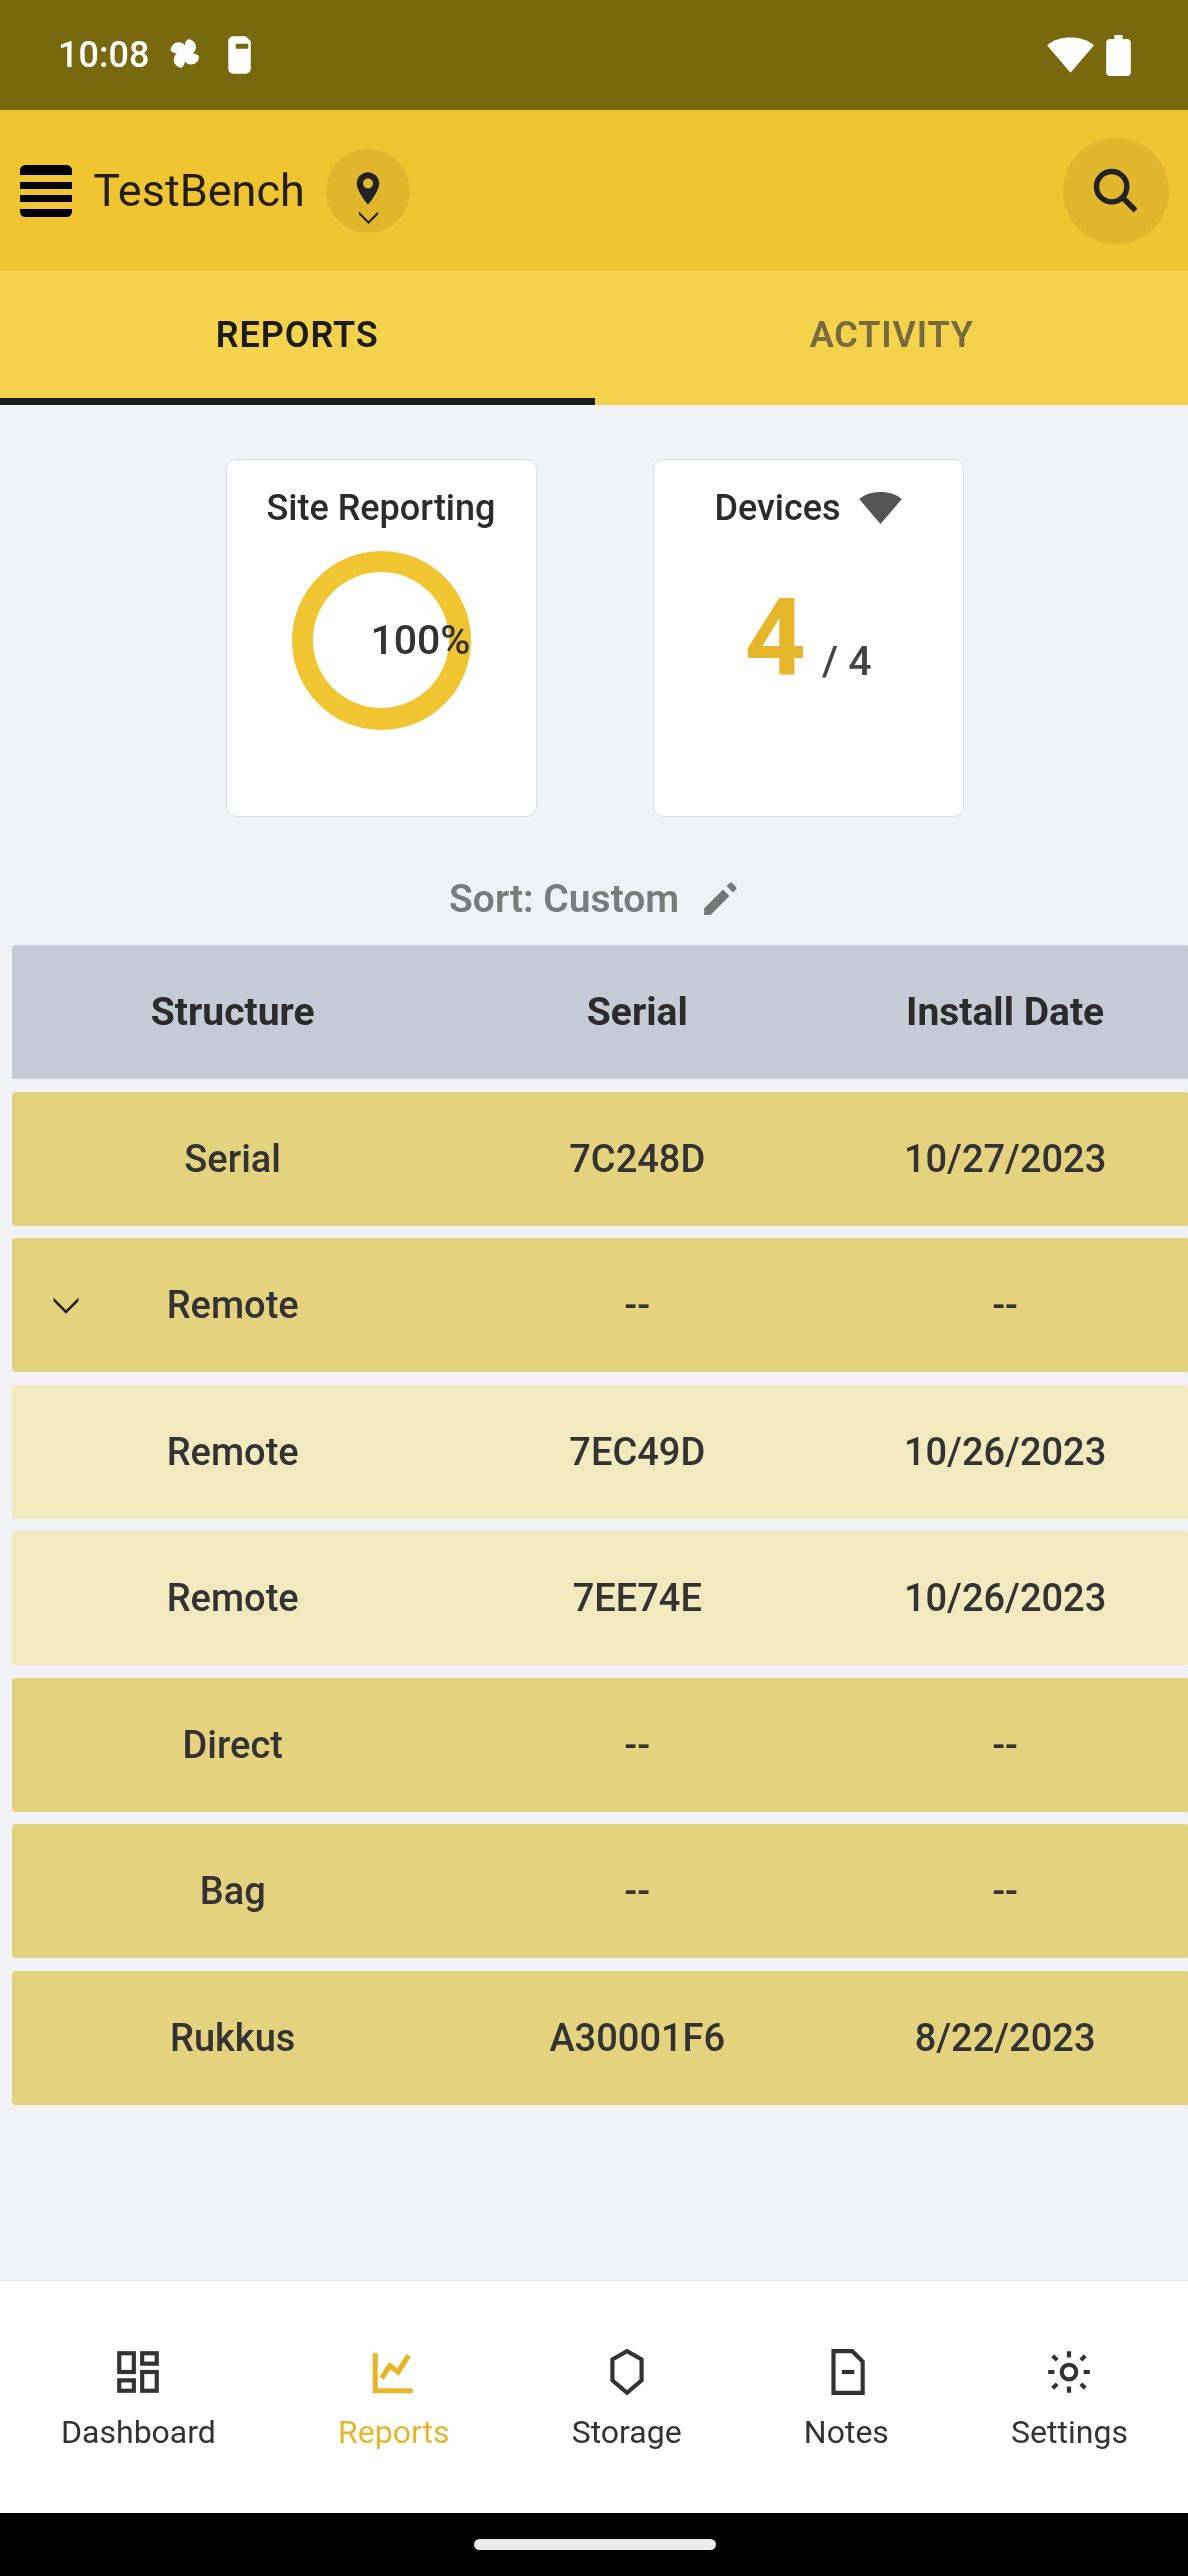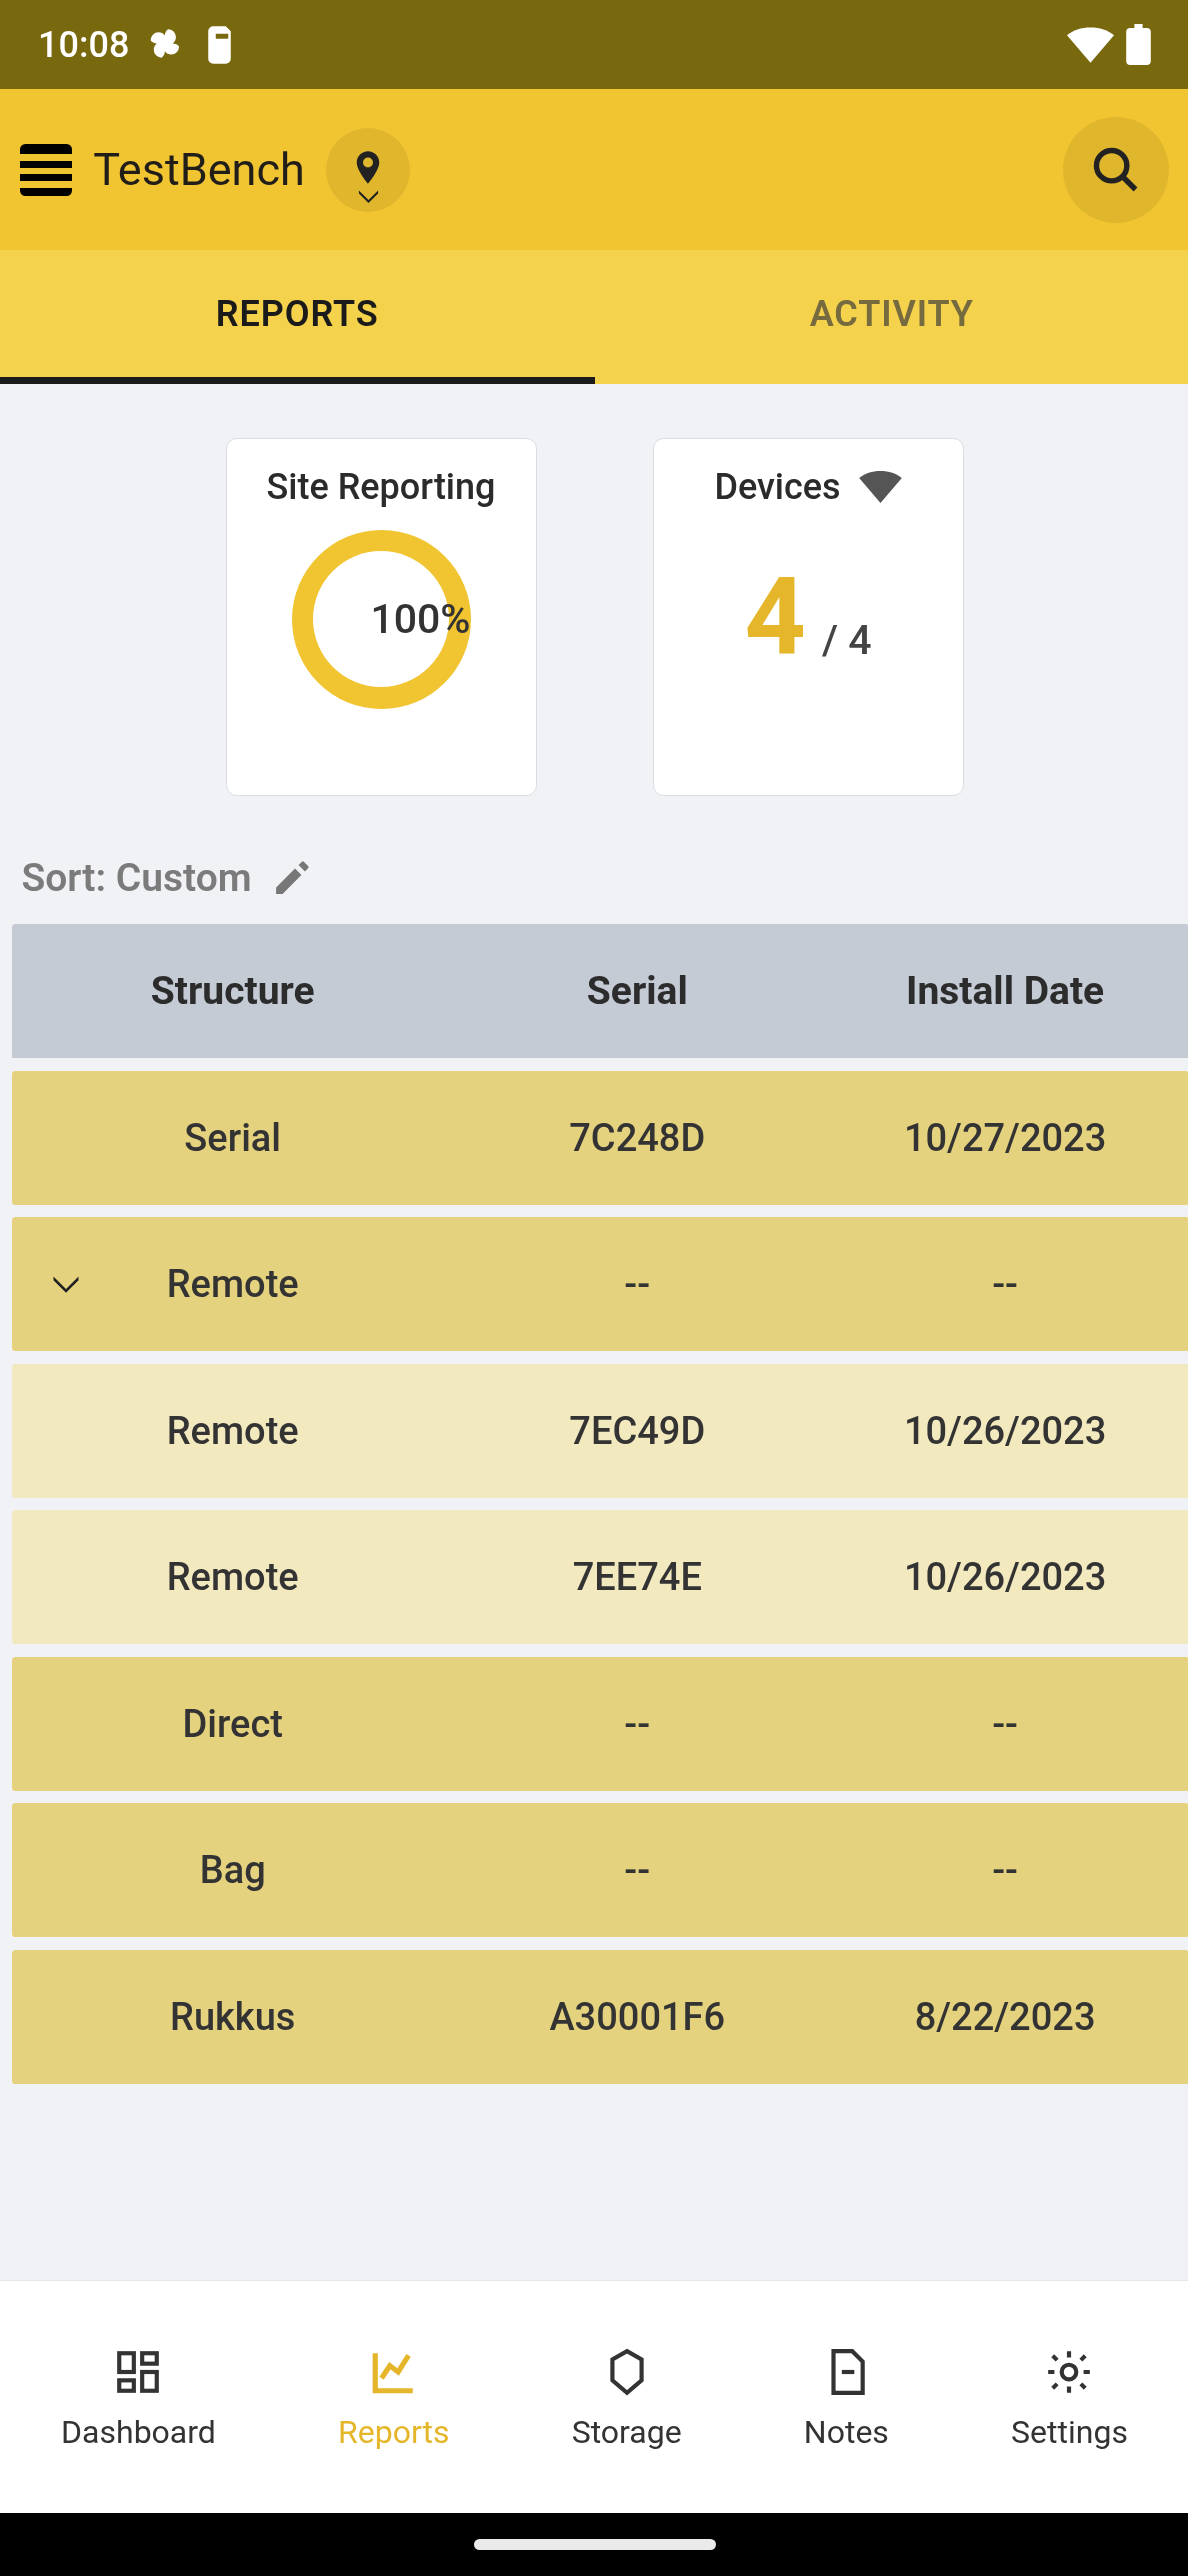--- a/index.html
+++ b/index.html
@@ -1,19 +1,19 @@
 <!DOCTYPE html>
 <html style="font-size:14.3px"><head>
 <meta charset="utf-8">
 <style>
   *{box-sizing:border-box;margin:0;padding:0;font-family:Roboto,Arial,Helvetica,sans-serif}
   html,body{width:1189px;height:2576px;background:#000;overflow:hidden}
   .screen{width:1189px;height:2576px;display:flex;flex-direction:column;color:#211e1a}
   
-  .statusbar{height:89px;background:#78680e;display:flex;align-items:center;justify-content:space-between;padding:0 38px;color:#fff;font-size:36px;font-weight:500}
+  .statusbar{height:110px;background:#78680e;display:flex;align-items:center;justify-content:space-between;padding:0 58px;color:#fff;font-size:36px;font-weight:500}
   .status-left{display:flex;align-items:center;gap:19.7px}
   .status-right{display:flex;align-items:center;gap:12.5px}
   
   .app-header{height:161px;background:#f1c431;display:flex;align-items:center;padding:0 19.7px;gap:21.5px}
   .app-logo{width:52px;height:52px;border-radius:5.4px;background:linear-gradient(#000 0 20%,#f1c431 20% 32%,#000 32% 46%,#f1c431 46% 58%,#000 58% 72%,#f1c431 72% 84%,#000 84% 100%)}
   .app-title{font-size:45px;font-weight:400;color:#211e1a;flex:0 0 auto}
   .loc-btn{width:84px;height:84px;border-radius:50%;background:rgba(0,0,0,.07);display:flex;align-items:center;justify-content:center;position:relative}
   .spacer{flex:1}
   .search-btn{width:106px;height:106px;border-radius:50%;background:rgba(0,0,0,.07);display:flex;align-items:center;justify-content:center}
   
@@ -26,21 +26,21 @@
   .cards{display:flex;justify-content:center;gap:116px;padding:54px 17px 36px}
   .card{width:311px;height:358px;background:#fff;border:1.8px solid #d9dde3;border-radius:10.7px;display:flex;flex-direction:column;align-items:center;padding:27px 14.3px}
   .card-title{font-size:36px;font-weight:500;color:#2b2b2b;display:flex;align-items:center;gap:18px}
   .ring{width:179px;height:179px;border-radius:50%;margin-top:21.5px;background:conic-gradient(#f1c431 0 360deg);display:flex;align-items:center;justify-content:flex-end;position:relative}
   .ring::after{content:"";position:absolute;inset:21.5px;background:#fff;border-radius:50%}
   .ring-label{position:relative;z-index:1;font-size:41px;font-weight:500;color:#333}
   .devices-val{margin-top:47px;display:flex;align-items:baseline;gap:16px}
   .devices-big{font-size:107px;font-weight:700;color:#e6b62a}
   .devices-sub{font-size:41px;font-weight:500;color:#444}
   
-  .sort-row{display:flex;justify-content:flex-start;align-items:center;gap:19.7px;padding:23px 21.5px}
+  .sort-row{display:flex;justify-content:center;align-items:center;gap:19.7px;padding:23px 21.5px}
   .sort-label{font-size:39px;font-weight:600;color:#7b7b7b}
   
   .tbl{display:flex;flex-direction:column;padding-left:12px}
   .thead,.trow{display:grid;grid-template-columns:1.2fr 1fr 1fr;align-items:center;min-height:134px}
   .thead{background:#c4cbd4;font-size:39px;font-weight:700;color:#2c2c2c;border-radius:3.6px 3.6px 0 0;text-align:center}
   .trow{margin-top:12.5px;border-radius:3.6px;font-size:38px;text-align:center;color:#333;font-weight:500;position:relative}
   .trow.dark{background:#e5d27e}
   .trow.light{background:#f2e9bf}
   .trow .chev{position:absolute;left:39px;top:50%;transform:translateY(-50%)}
   

